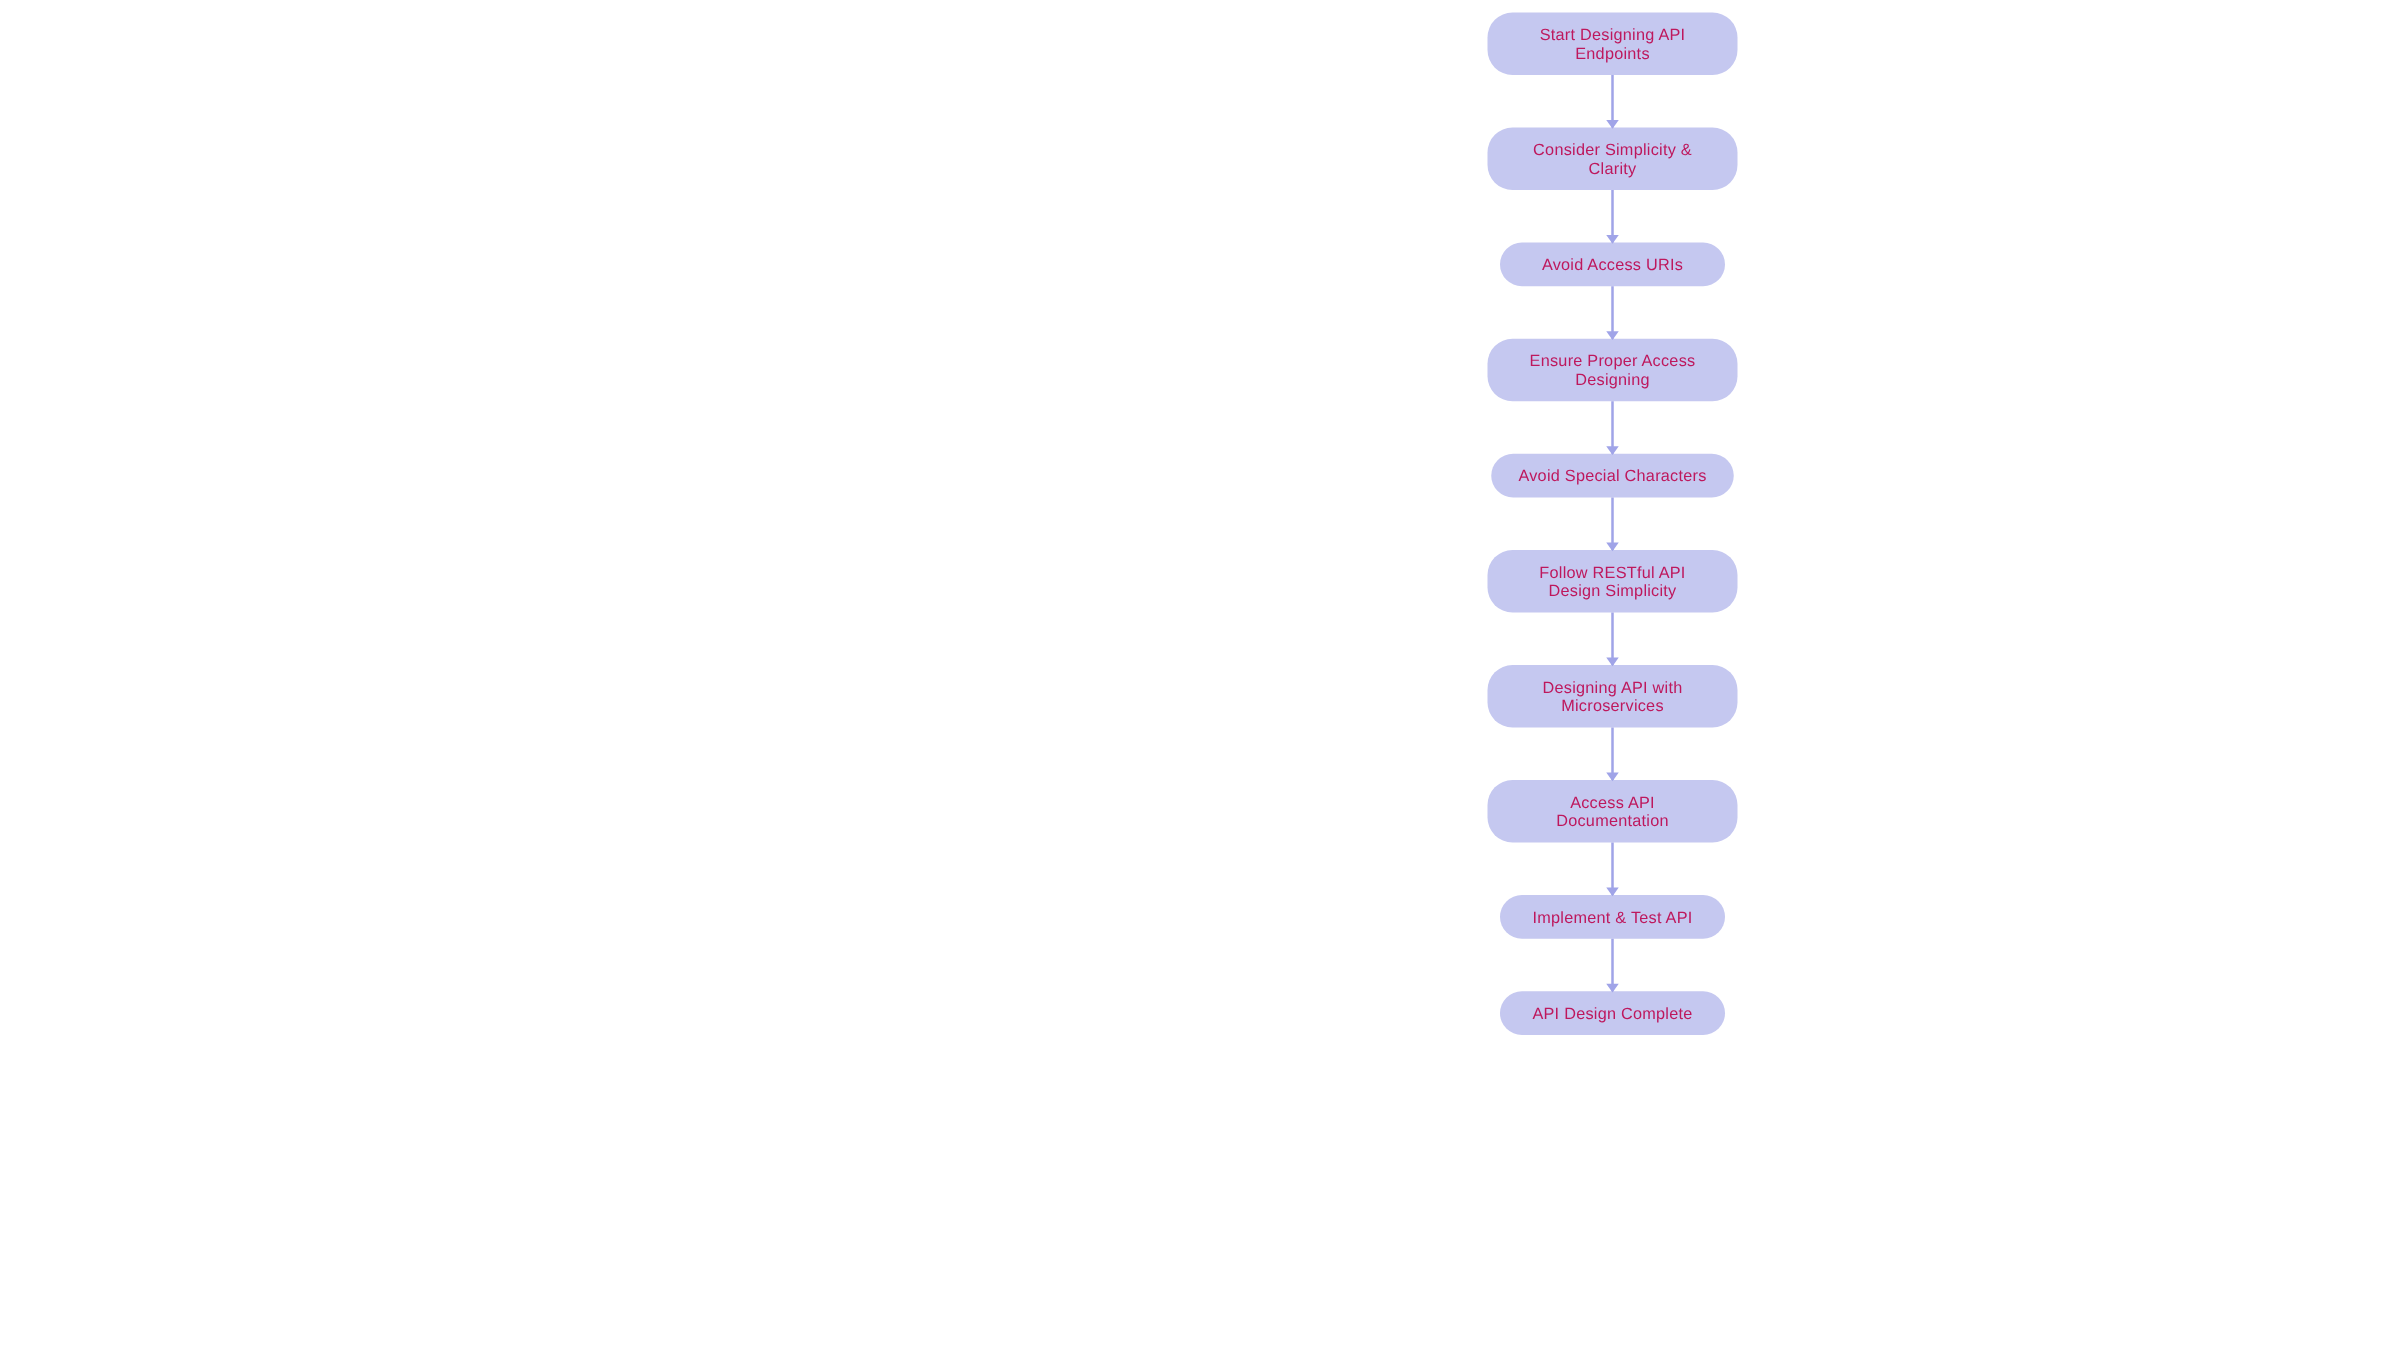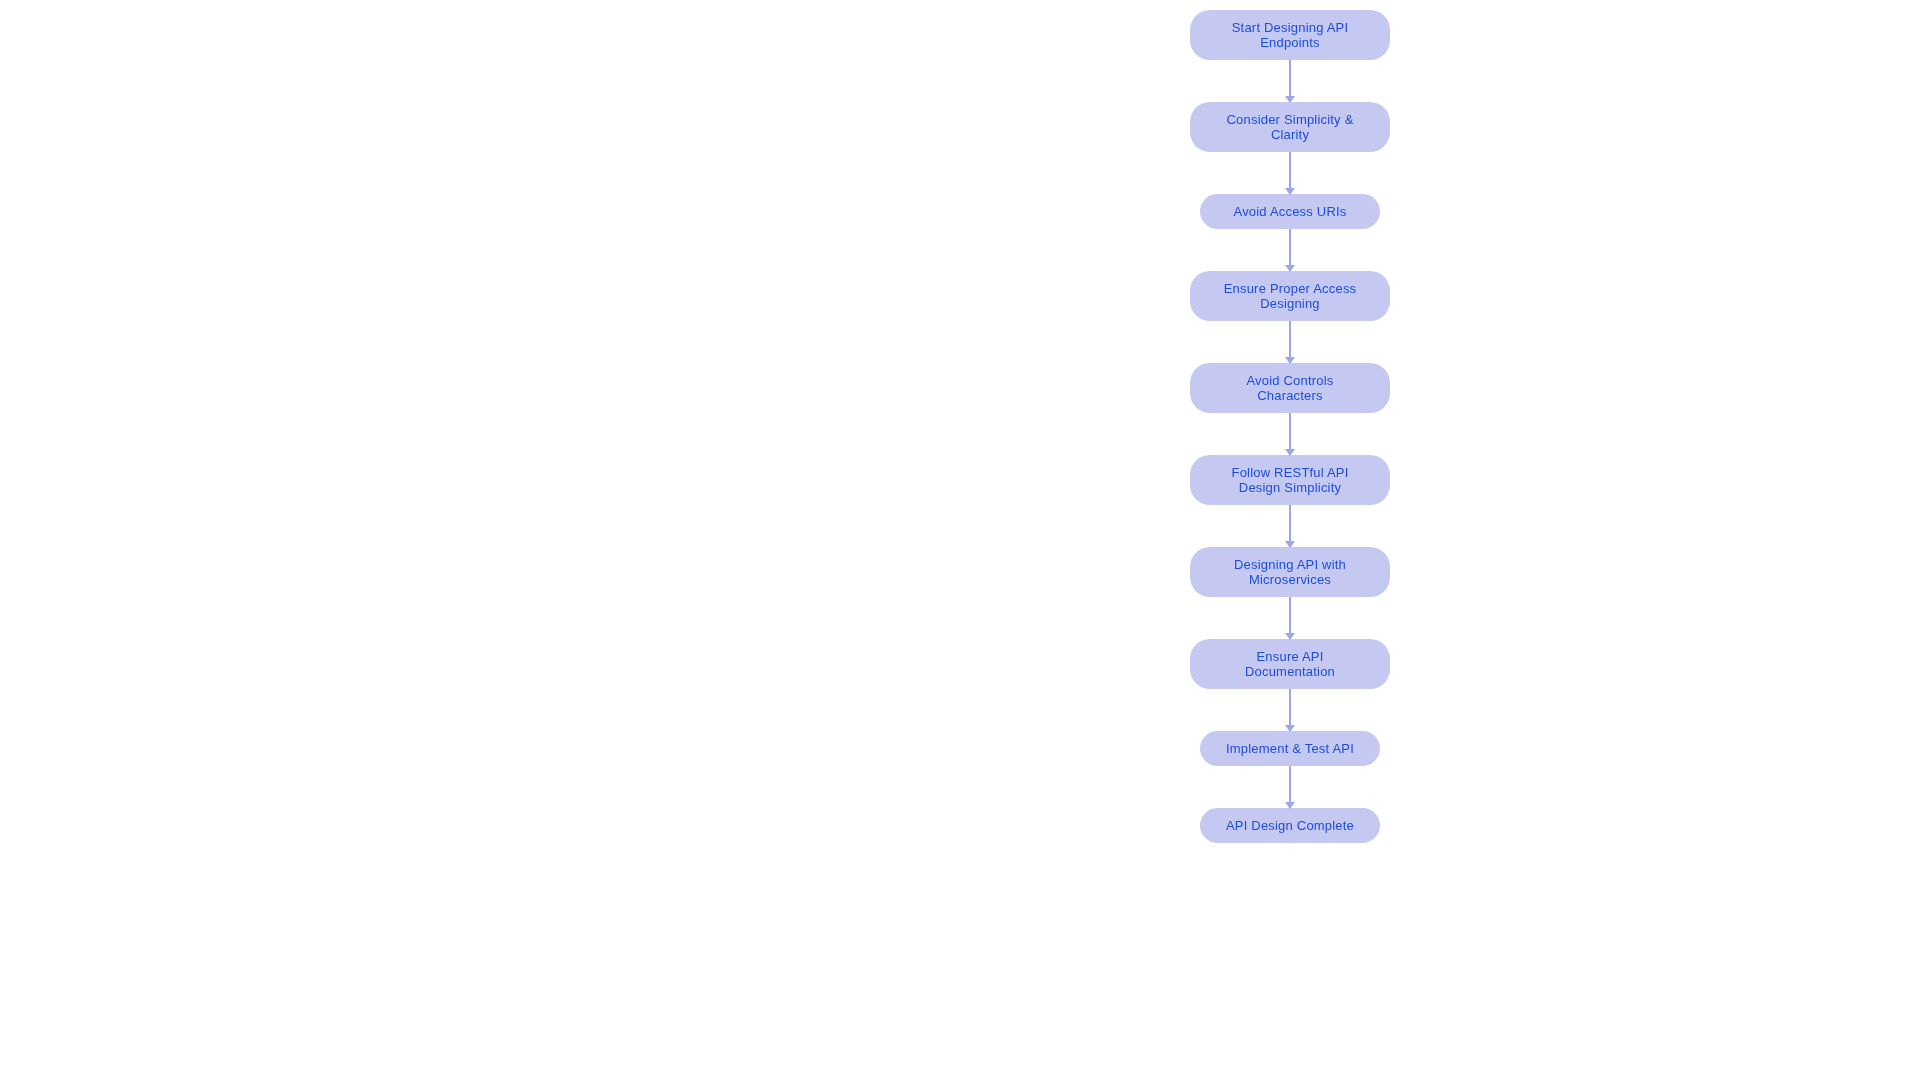--- a/index.html
+++ b/index.html
@@ -26,21 +26,21 @@
       padding-top: 10px;
       width: 300px;
       margin-left: 660px;
     }
 
     .flow-node {
       background: #c5c8f0;
       border-radius: 20px;
       padding: 10px 22px;
       font-size: 13px;
-      color: #1d4ed8;
+      color: #be185d;
       font-weight: 400;
       text-align: center;
       min-width: 180px;
       max-width: 200px;
       letter-spacing: 0.2px;
     }
 
     .flow-connector {
       width: 2px;
       height: 42px;
@@ -66,24 +66,24 @@
 
 <div class="flowchart-container">
 <div class="flow-node">Start Designing API Endpoints</div>
     <div class="flow-connector"></div>
     <div class="flow-node">Consider Simplicity &amp; Clarity</div>
     <div class="flow-connector"></div>
     <div class="flow-node">Avoid Access URIs</div>
     <div class="flow-connector"></div>
     <div class="flow-node">Ensure Proper Access Designing</div>
     <div class="flow-connector"></div>
-    <div class="flow-node">Avoid Controls Characters</div>
+    <div class="flow-node">Avoid Special Characters</div>
     <div class="flow-connector"></div>
     <div class="flow-node">Follow RESTful API Design Simplicity</div>
     <div class="flow-connector"></div>
     <div class="flow-node">Designing API with Microservices</div>
     <div class="flow-connector"></div>
-    <div class="flow-node">Ensure API Documentation</div>
+    <div class="flow-node">Access API Documentation</div>
     <div class="flow-connector"></div>
     <div class="flow-node">Implement &amp; Test API</div>
     <div class="flow-connector"></div>
     <div class="flow-node">API Design Complete</div>
   </div>
 
 </body></html>

